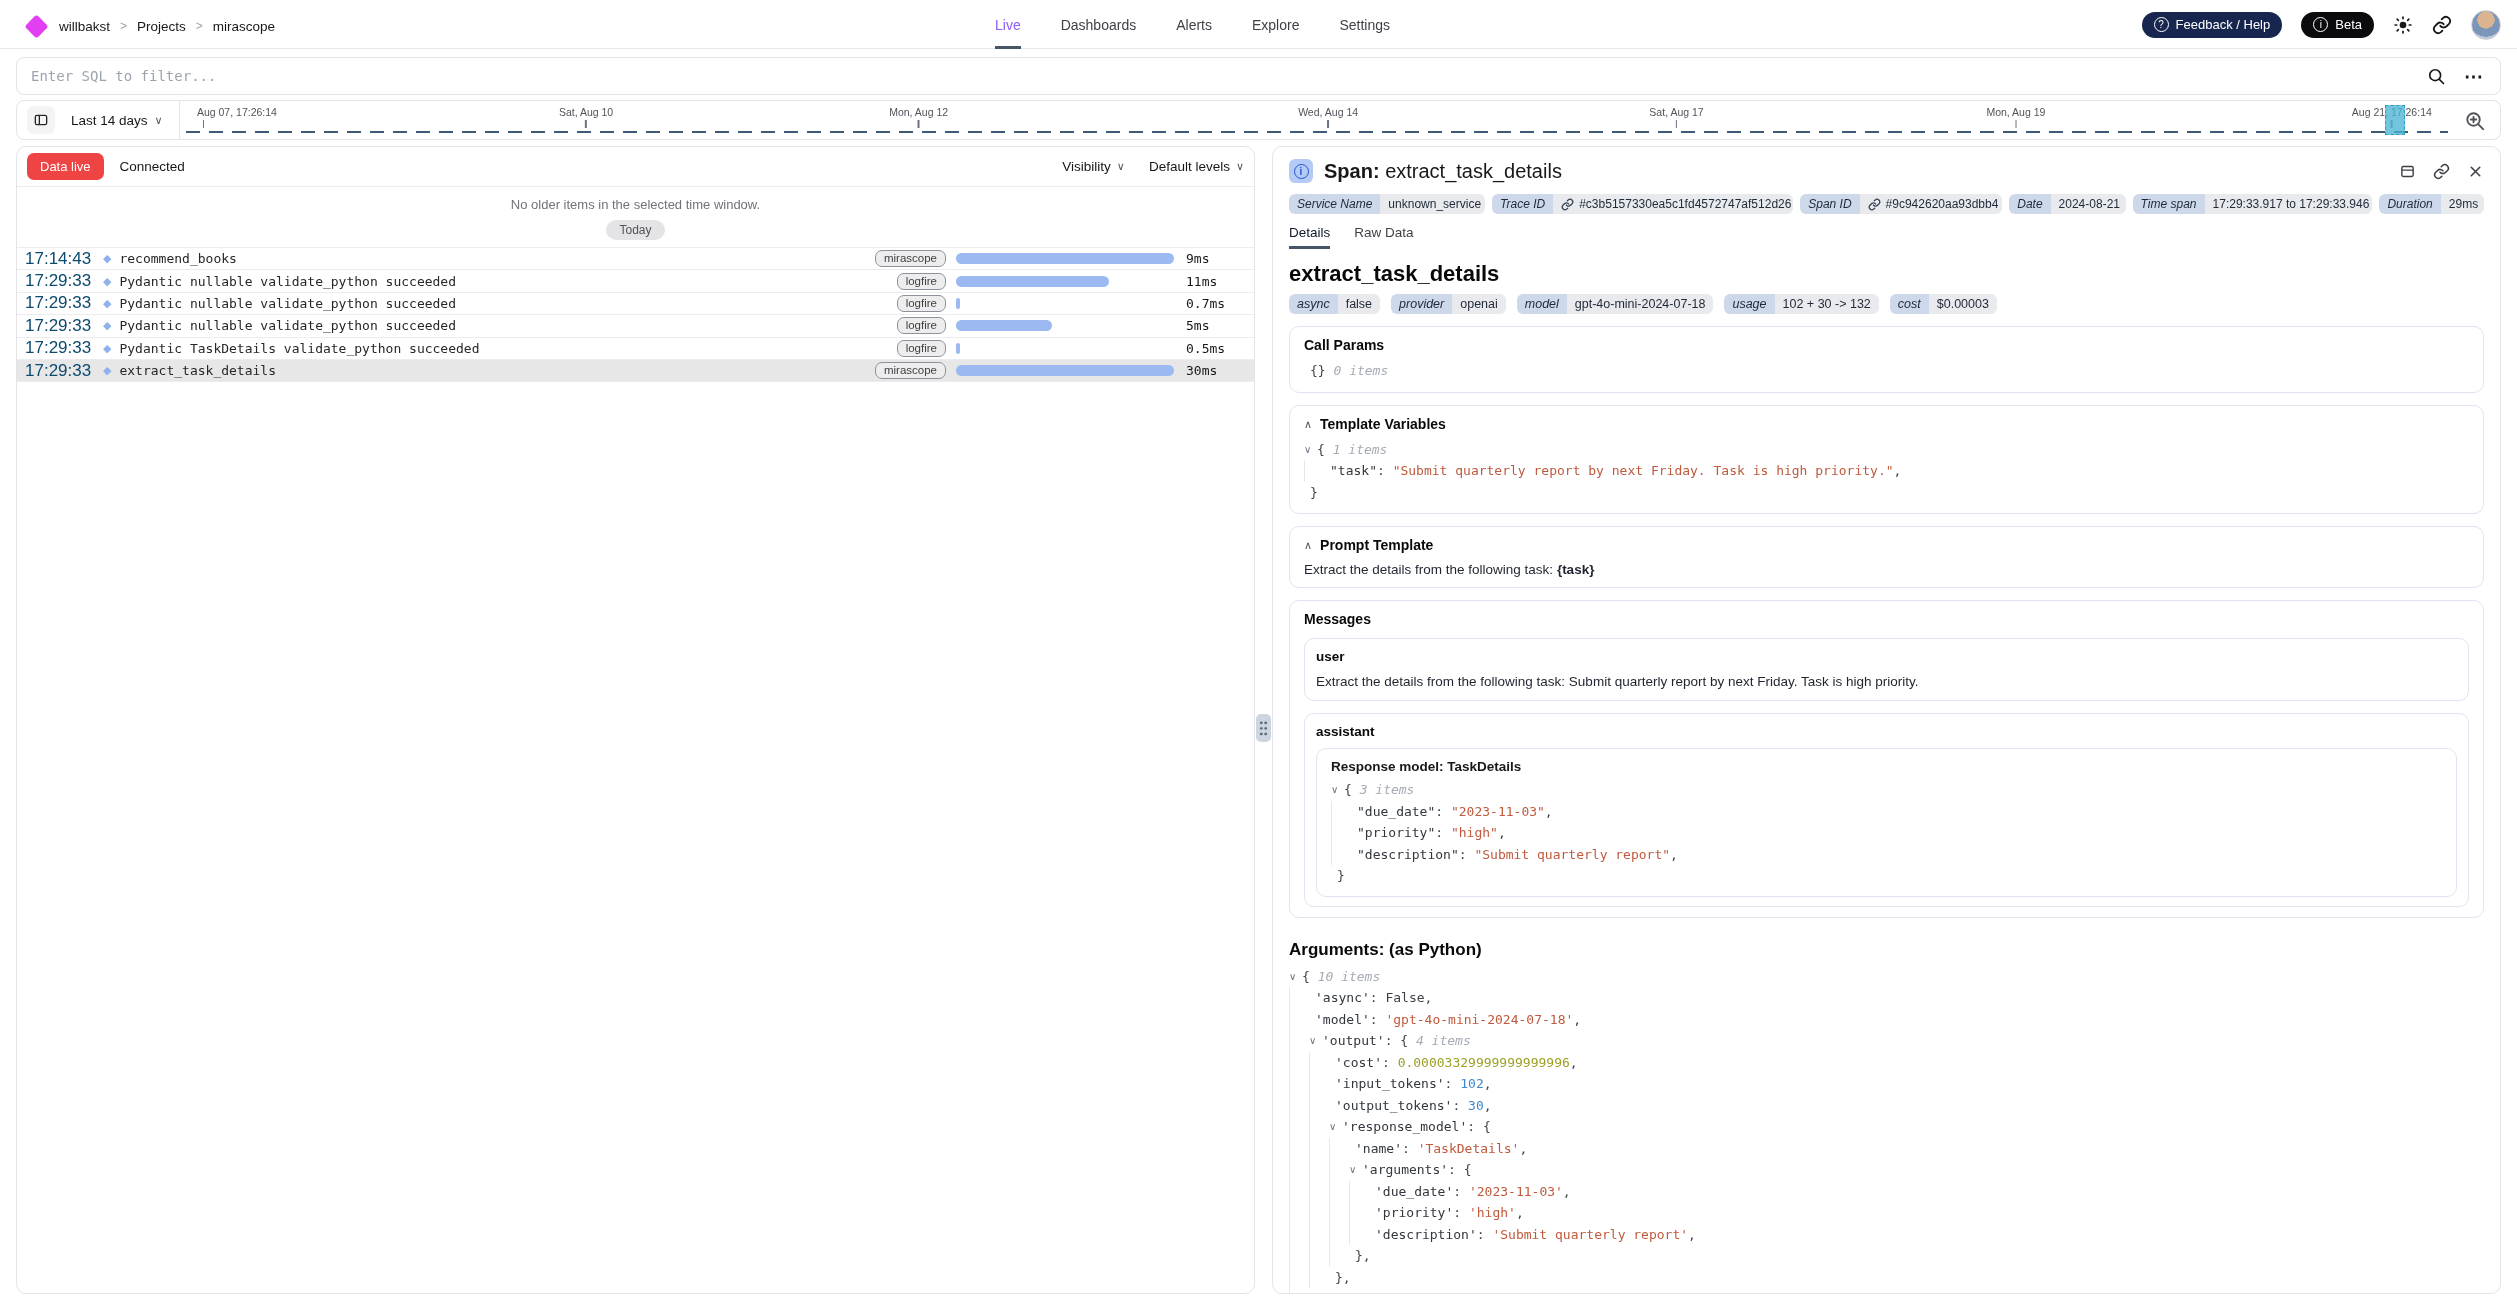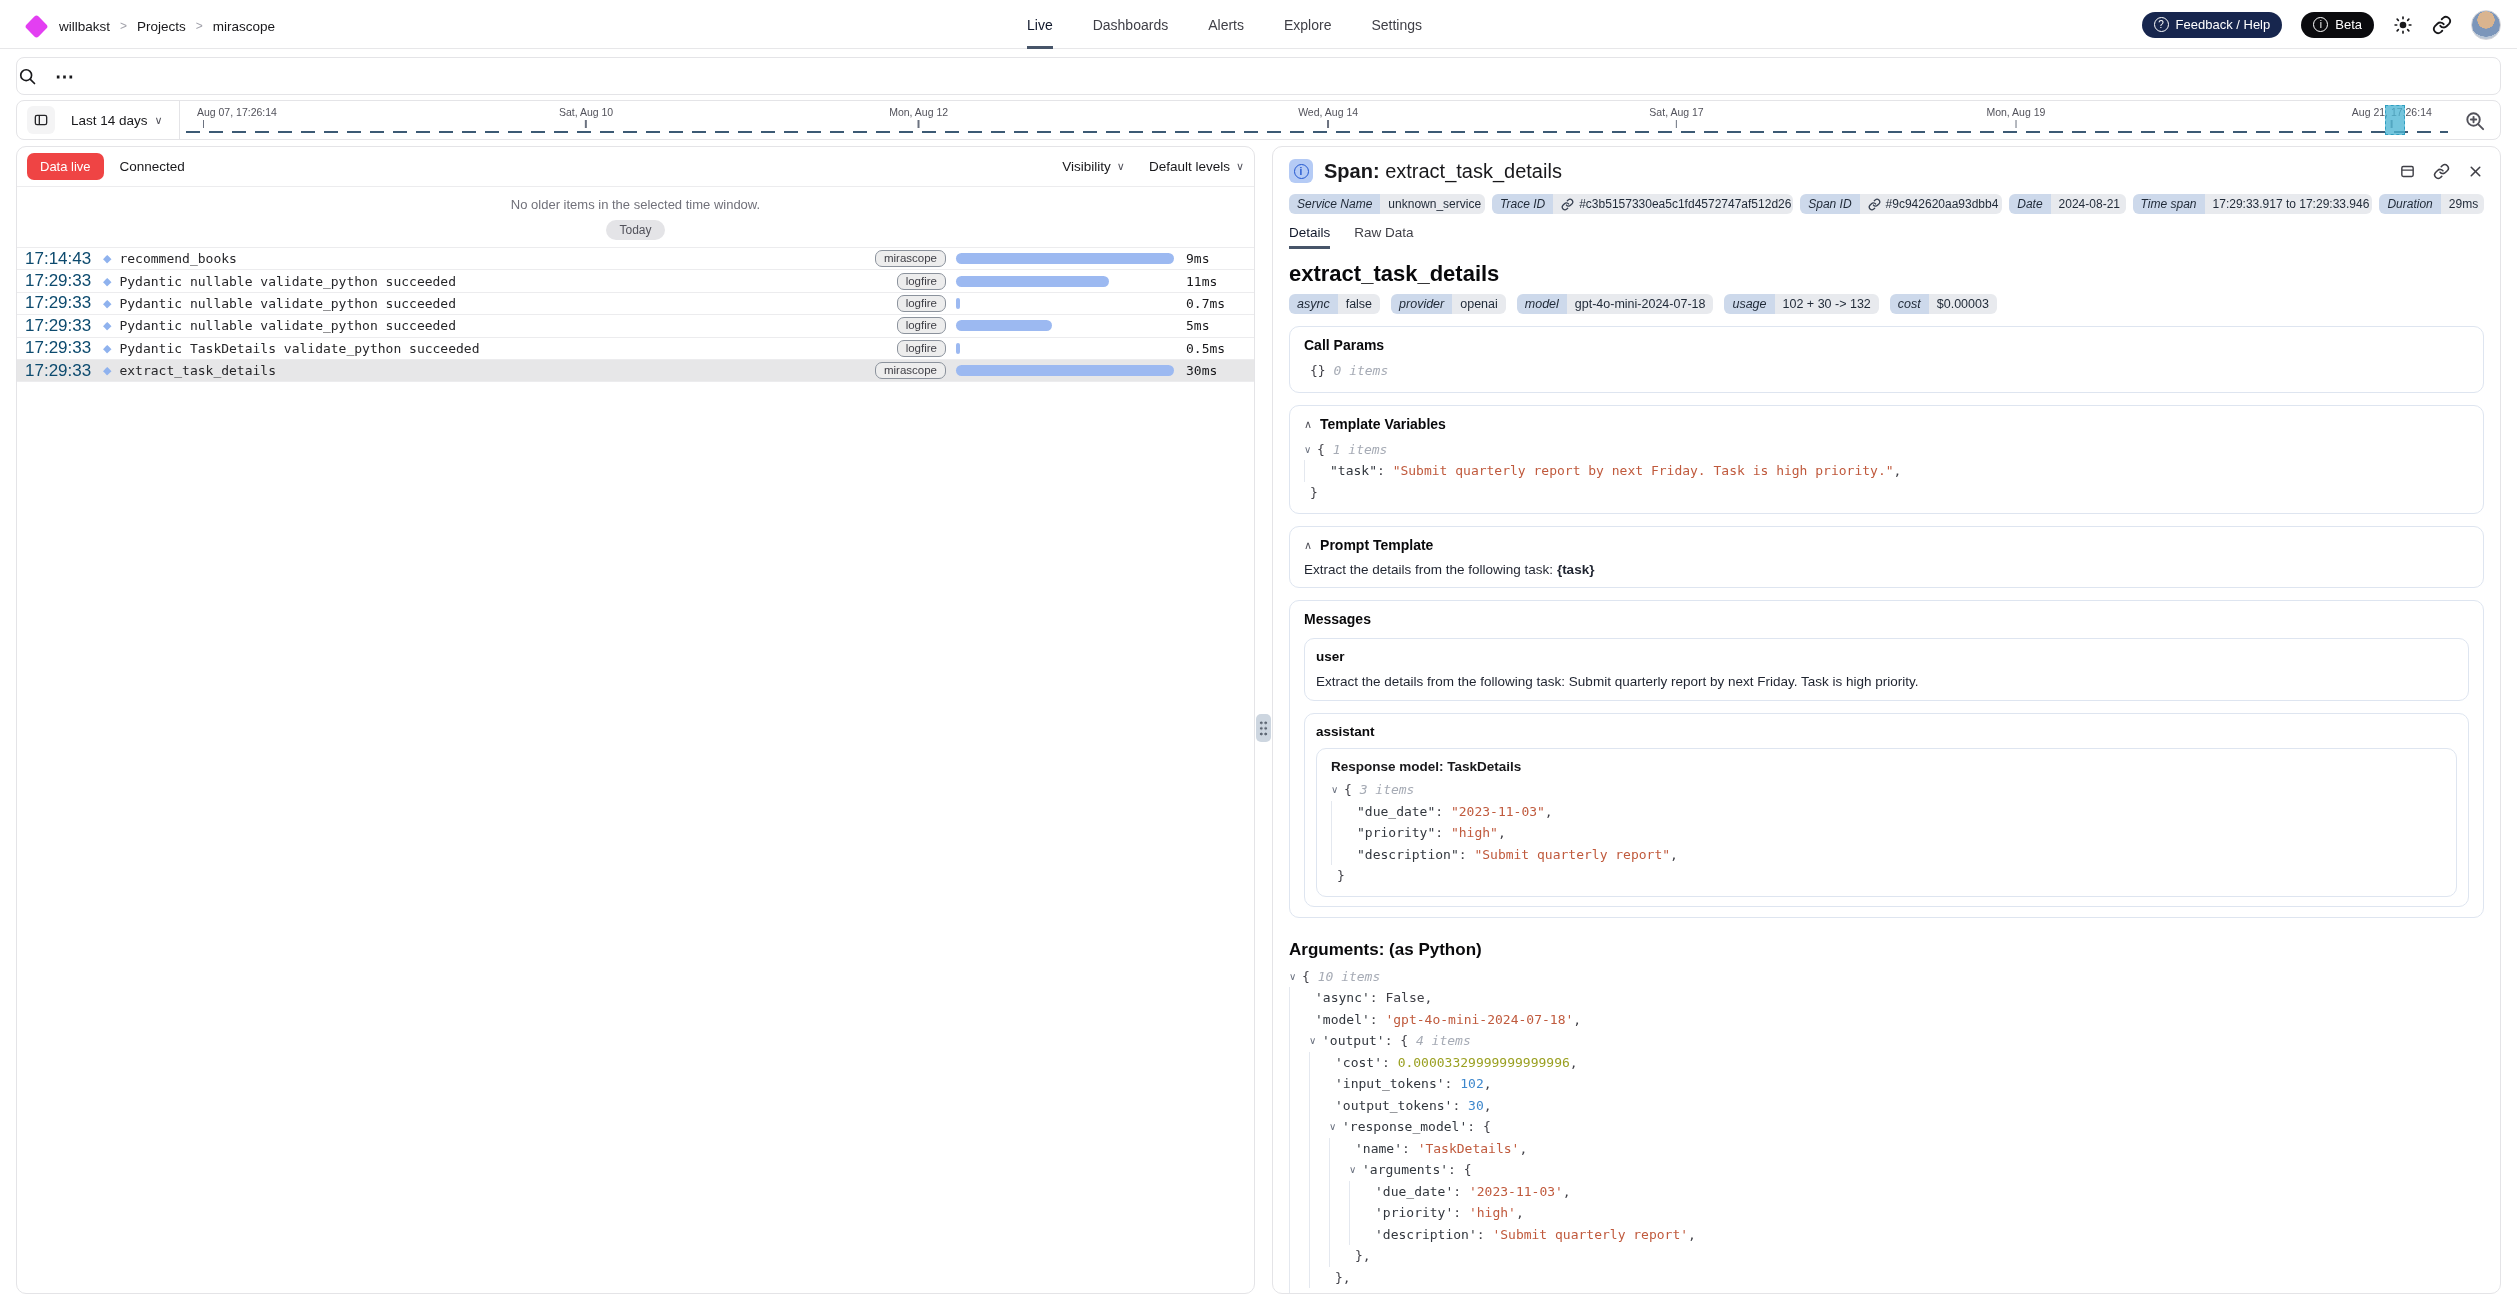--- a/index.html
+++ b/index.html
@@ -7,21 +7,21 @@
 
   
   #topbar { position:absolute; left:0; top:0; width:2517px; height:49px; border-bottom:1px solid #e7e7e9; background:#fff; }
   #topbar-left { position:absolute; left:28px; top:0; height:52px; display:flex; align-items:center; gap:14px; }
   #logo { width:17px; height:17px; background:#e33ff2; transform:rotate(45deg); border-radius:3px; }
   #breadcrumb { display:flex; align-items:center; gap:10px; font-size:13.5px; }
   .crumb { color:#18181b; cursor:pointer; }
   .crumb-sep { color:#a1a1aa; font-size:12px; }
   #main-nav { position:absolute; left:995px; top:0; height:49px; display:flex; gap:40px; }
   .nav-item { display:flex; align-items:center; height:100%; font-size:14px; color:#3f3f46; cursor:pointer; border-bottom:3px solid transparent; padding-top:3px; }
-  .nav-item.active { color:#0f172a; border-color:#475569;margin-left:32px; }
+  .nav-item.active { color:#8b5cf6; border-color:#475569; }
   #topbar-right { position:absolute; right:16px; top:0; height:49px; display:flex; align-items:center; gap:19px; }
   .pill { height:26px; border-radius:13px; display:flex; align-items:center; gap:7px; padding:0 12px; color:#fff; font-size:13px; cursor:pointer; }
   .pill.feedback { background:#17264e; }
   .pill.beta { background:#0b0b0e; }
   .ring-glyph { width:15px; height:15px; border:1.5px solid #fff; border-radius:50%; font-size:10px; display:flex; align-items:center; justify-content:center; }
   .tb-icon { width:20px; height:20px; color:#18181b; cursor:pointer; }
   .tb-icon svg { width:100%; height:100%; }
   #avatar { width:30px; height:30px; border-radius:50%; background:radial-gradient(circle at 50% 32%,#d9b48f 0 36%,#7c96ba 37% 70%,#b9c6d6 71%); border:1px solid #d4d4d8; cursor:pointer; }
 
   
@@ -177,20 +177,21 @@
       <svg viewBox="0 0 24 24" fill="none" stroke="currentColor" stroke-width="2.2" stroke-linecap="round" stroke-linejoin="round">
           <path d="M10 13a5 5 0 0 0 7.5.5l2.9-2.9a5 5 0 0 0-7-7.1l-1.7 1.6"></path>
           <path d="M14 11a5 5 0 0 0-7.5-.5l-2.9 2.9a5 5 0 0 0 7 7.1l1.7-1.6"></path>
         </svg>
     </span>
     <div id="avatar"></div>
   </div>
 </div>
 
 <div id="sqlbar">
+  <input id="sql-input" placeholder="Enter SQL to filter..." style="">
   <div class="icons">
     <span class="sql-icon">
       <svg viewBox="0 0 24 24" fill="none" stroke="currentColor" stroke-width="2" stroke-linecap="round">
           <circle cx="11" cy="11" r="6.5"></circle>
           <line x1="16" y1="16" x2="21" y2="21"></line>
         </svg>
     </span>
     <span id="ellipsis">⋯</span>
   </div>
 </div>

